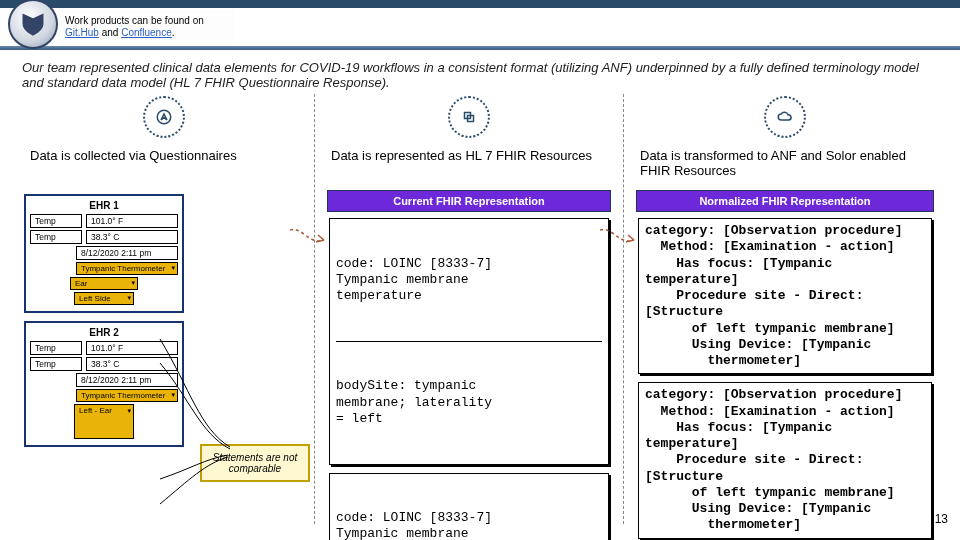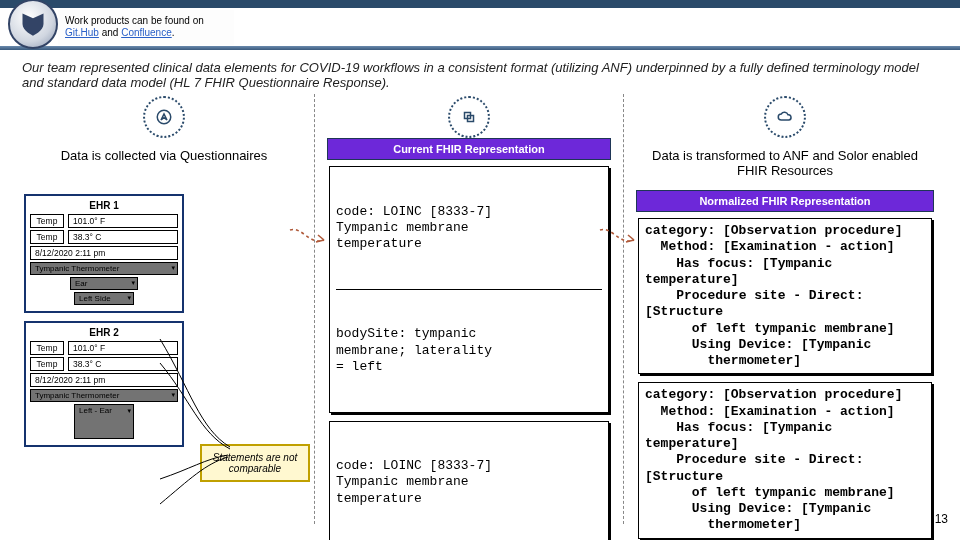--- a/index.html
+++ b/index.html
@@ -25,37 +25,37 @@
   .hr-bar { height: 4px; background: linear-gradient(#6a8aad,#3a5a7d); }
   .intro { padding: 10px 22px 4px 22px; font-size: 13px; font-style: italic; color:#222; }
 
   .cols { display:flex; padding: 0 14px; height: 430px; position:relative; }
   .c1 { width: 300px; }
   .c2 { width: 310px; }
   .c3 { flex:1; }
   .col-icon { display:flex; justify-content:center; margin-top:2px; }
   .ring { width:42px;height:42px;border:2px dotted #2a4a6a;border-radius:50%;display:flex;align-items:center;justify-content:center; }
   .ring svg{width:18px;height:18px;stroke:#2a4a6a;fill:none;stroke-width:2;}
-  .col-cap { text-align:center; font-size:13px; padding: 10px 16px 8px; min-height:52px; }
+  .col-cap { text-align:left; font-size:13px; padding: 10px 16px 8px; min-height:52px; }
 
   
   .arrow { position:absolute; top:130px; width:44px; height:28px; }
   .arrow svg{width:100%;height:100%;}
   .a1{ left:288px; } .a2{ left:598px; }
 
   .ehr-box { border:2px solid #15336e; margin: 4px 10px 8px 10px; padding:4px 4px; font-size:8.5px; }
   .ehr-title { text-align:center; font-weight:bold; font-size:10px; margin-bottom:3px; font-family: Arial; }
   .row { display:flex; gap:4px; margin:2px 0; align-items:center; }
   .chip { border:1px solid #000; background:#fff; padding:1px 4px; font-size:8.5px; }
-  .chip.sel { background:#737373; position:relative; }
+  .chip.sel { background:#eab308; position:relative; }
   .chip.sel::after{ content:"\25BE"; font-size:7px; position:absolute; right:2px; top:1px;}
   .chip.small{ font-size:8px; }
-  .kv .chip:first-child{ width:34px; text-align:center;}
+  .kv .chip:first-child{ width:52px; }
   .kv .chip:last-child{ flex:1; }
-  .wide .chip { flex:1; }
+  .wide .chip { flex:1;margin-left:46px; }
 
   .stmt-box { border:2px solid #c0a000; background:#fff8d0; font-size:10px; font-style:italic;
     padding:6px 8px; width:110px; position:absolute; left:200px; top:350px; text-align:center;}
 
   .rep-head {
     background:#6d28d9; color:#fff; font-size:11px; font-weight:bold;
     text-align:center; border:1px solid #1f3656; padding:4px 2px; margin:0 12px 6px 12px;
   }
   .code-box {
     font-family: "Courier New", monospace; font-size:13px; line-height:1.25;
@@ -170,20 +170,21 @@
 
   <div class="c2" style="border-left:1.5px dashed #888;border-right:1.5px dashed #888;">
     <div class="col-icon">
         <div class="ring">
           <svg viewBox="0 0 24 24">
             <rect x="6" y="6" width="8" height="8"></rect>
             <rect x="10" y="10" width="8" height="8"></rect>
           </svg>
         </div>
       </div>
+    <div class="col-cap">Data is represented as HL 7 FHIR Resources</div>
 
     <div class="rep-head">Current FHIR Representation</div>
     <div class="code-box">
       <div>code: LOINC [8333-7]
 Tympanic membrane
 temperature</div>
       <div class="sep"></div>
       <div>bodySite: tympanic
 membrane; laterality
 = left</div>

